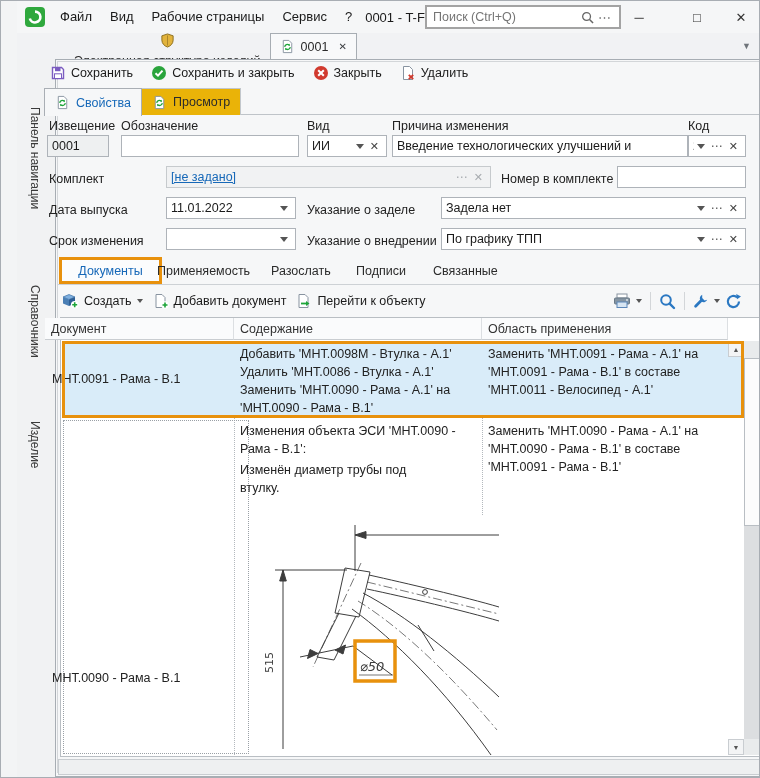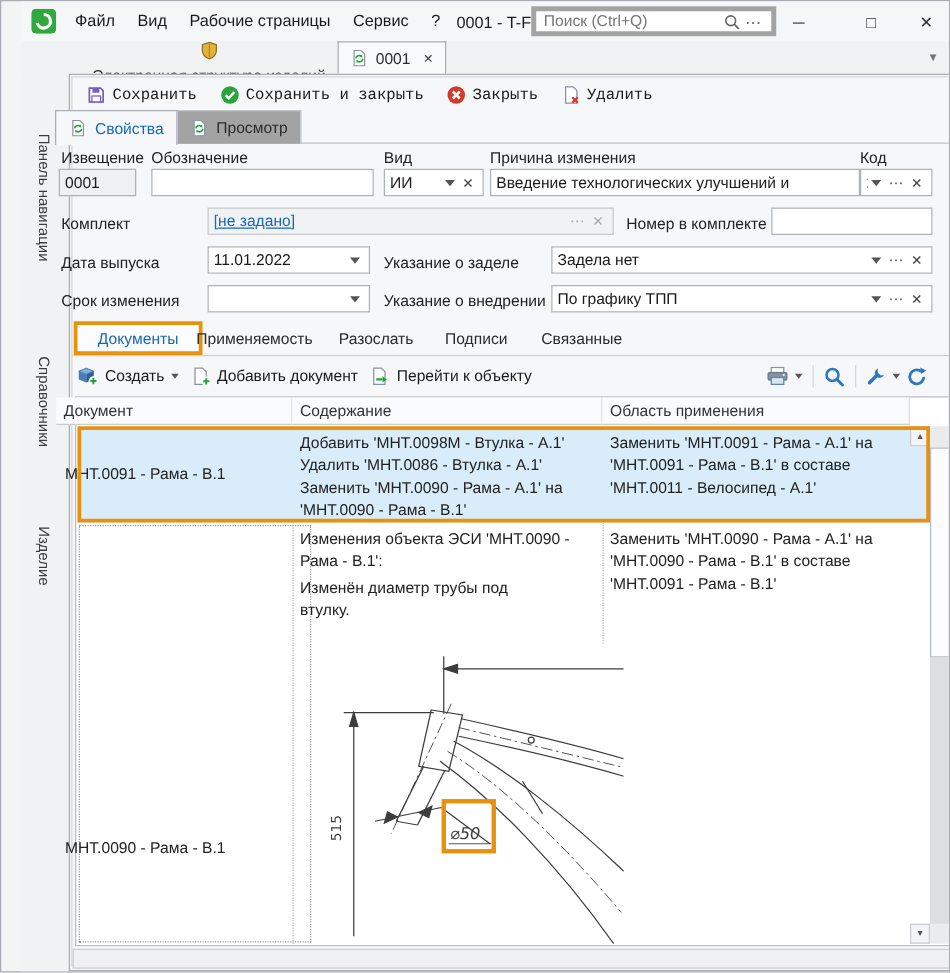--- a/index.html
+++ b/index.html
@@ -13,21 +13,21 @@
     color:#1a1a1a;
   }
   .abs { position:absolute;margin-left:16px; }
 
   
   .titlebar { left:0; top:0; width:758px; height:32px; background:#f5f6f7; display:flex; align-items:center; }
   .app-logo { margin-left:8px; width:20px; height:20px; flex:0 0 auto; }
   .menubar { display:flex; align-items:center; margin-left:6px; }
   .menu-item { padding:0 9px; font-size:13px; line-height:32px; cursor:default; }
   .app-title { font-size:13px; margin-left:4px; white-space:nowrap; }
-  .searchbox { position:absolute; left:424px; top:4px; width:196px; height:24px; background:#fff; border:4px solid #a3a3a3; display:flex; align-items:center; padding:0 6px; }
+  .searchbox { position:absolute; left:424px; top:4px; width:196px; height:24px; background:#fff; border:2px solid #a3a3a3; display:flex; align-items:center; padding:0 6px; }
   .search-input { border:none; outline:none; flex:1; font-size:12.5px; color:#333; background:transparent; font-family:"Liberation Sans",sans-serif; min-width:0; }
   .search-glyph { color:#666; font-size:13px; padding:0 2px; }
   .win-btn { position:absolute; top:1px; width:40px; height:30px; display:flex; align-items:center; justify-content:center; font-size:13px; color:#333; }
   .win-min { left:618px; } .win-max { left:676px; } .win-close { left:720px; }
 
   
   .tabbar { left:0; top:32px; width:758px; height:26px; background:#f1f2f4; display:flex; align-items:flex-end; }
   .doc-tab { display:flex; align-items:center; gap:6px; height:26px; padding:0 9px; font-size:12.5px; color:#2b2b2b; }
   .doc-tab.first { margin-left:48px;flex-direction:column; }
   .doc-tab.active { background:#f8f9fa; border:1px solid #a7adb3; border-bottom:none; }
@@ -37,26 +37,26 @@
 
   
   .sidebar { left:0; top:58px; width:38px; height:720px; background:#f1f2f3; }
   .side-label { position:absolute; left:11px; writing-mode:vertical-rl; font-size:12px; color:#3a3a3a; white-space:nowrap; }
 
   
   .main-frame { left:38px; top:58px; width:720px; height:718px; background:#f6f7f8; border:1px solid #a7adb3; }
   .inner-frame { left:40px; top:60px; width:716px; height:712px; border:1px solid #d3d6d9; }
 
   
-  .action-bar { left:48px; top:62px; height:25px; display:flex; align-items:center; gap:10px;font-family:Liberation Mono, monospace; }
+  .action-bar { left:29px; top:62px; height:25px; display:flex; align-items:flex-start; gap:10px; }
   .act-btn { display:flex; align-items:center; gap:5px; font-size:12.5px; padding:2px 4px; white-space:nowrap; }
 
   
   .viewtab-line { left:41px; top:113px; width:714px; height:1px; background:#bfc4c9; }
-  .viewtab { position:absolute; top:87px; height:27px; display:flex; align-items:center; gap:6px; padding:0 10px; font-size:12.5px; border:1px solid #c2c7cc; border-bottom:none; background:#a3a3a3; }
+  .viewtab { position:absolute; top:87px; height:27px; display:flex; align-items:center; gap:6px; padding:0 10px; font-size:12.5px; border:1px solid #c2c7cc; border-bottom:none; background:#eab308; }
   .viewtab.active { left:43px; background:#f6f7f8; border-color:#a9aeb4; color:#1668b8; z-index:2; height:28px; }
   .viewtab.second { left:140px; color:#2b2b2b; }
 
   
   .flabel { position:absolute; font-size:12.5px; color:#222; white-space:nowrap; }
   .field { position:absolute; height:22px; background:#fff; border:1px solid #aeb3b9; display:flex; align-items:center; font-size:12.5px; padding:0 4px; overflow:hidden; white-space:nowrap; }
   .field.readonly { background:#eef0f1; }
   .field.disabled { background:#f1f2f3; border-color:#c6cacd; }
   .field .val { flex:1; overflow:hidden; white-space:nowrap; }
   .combo-arrow { width:0; height:0; border-left:4px solid transparent; border-right:4px solid transparent; border-top:5px solid #555; margin:0 3px; flex:0 0 auto; }

